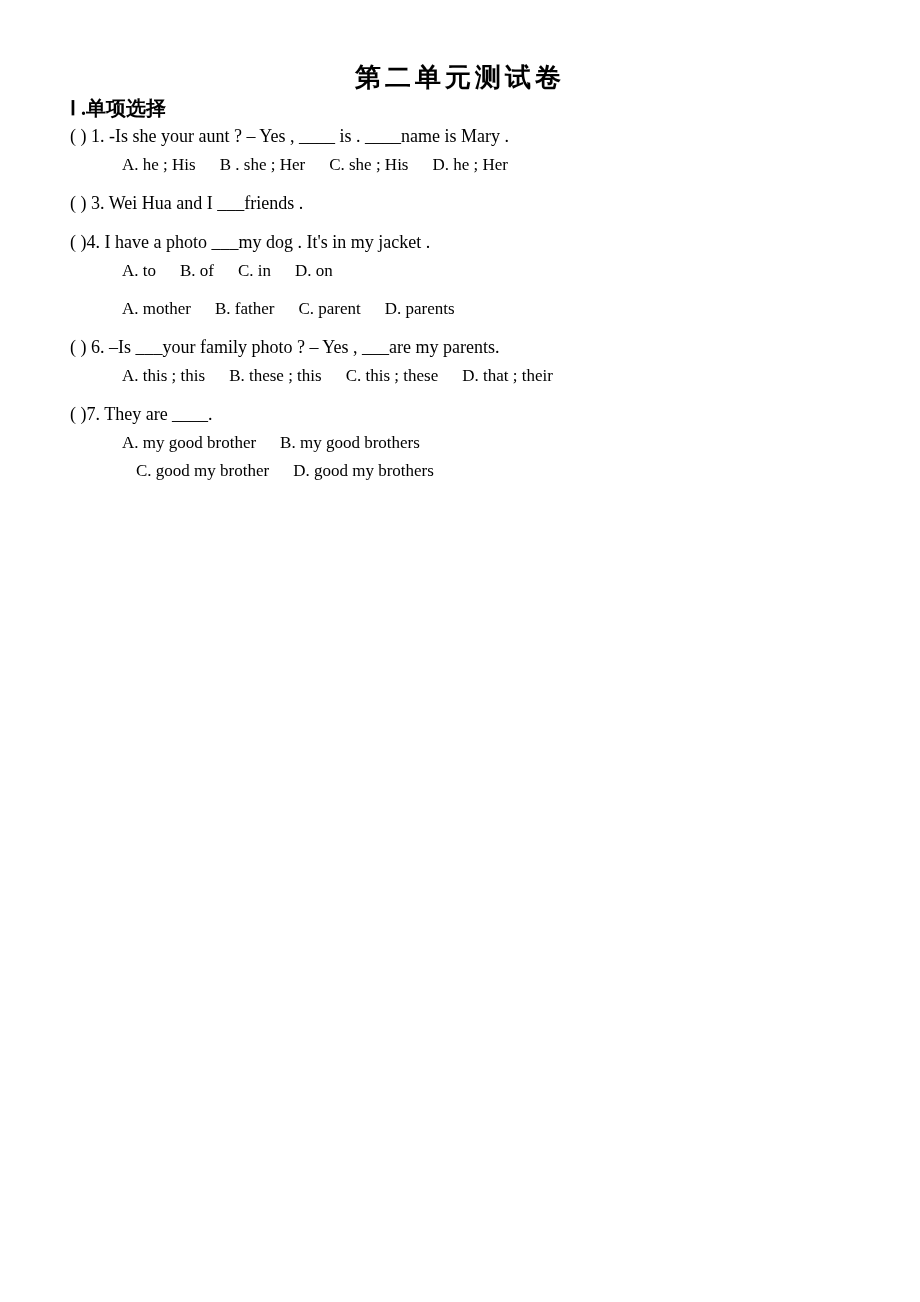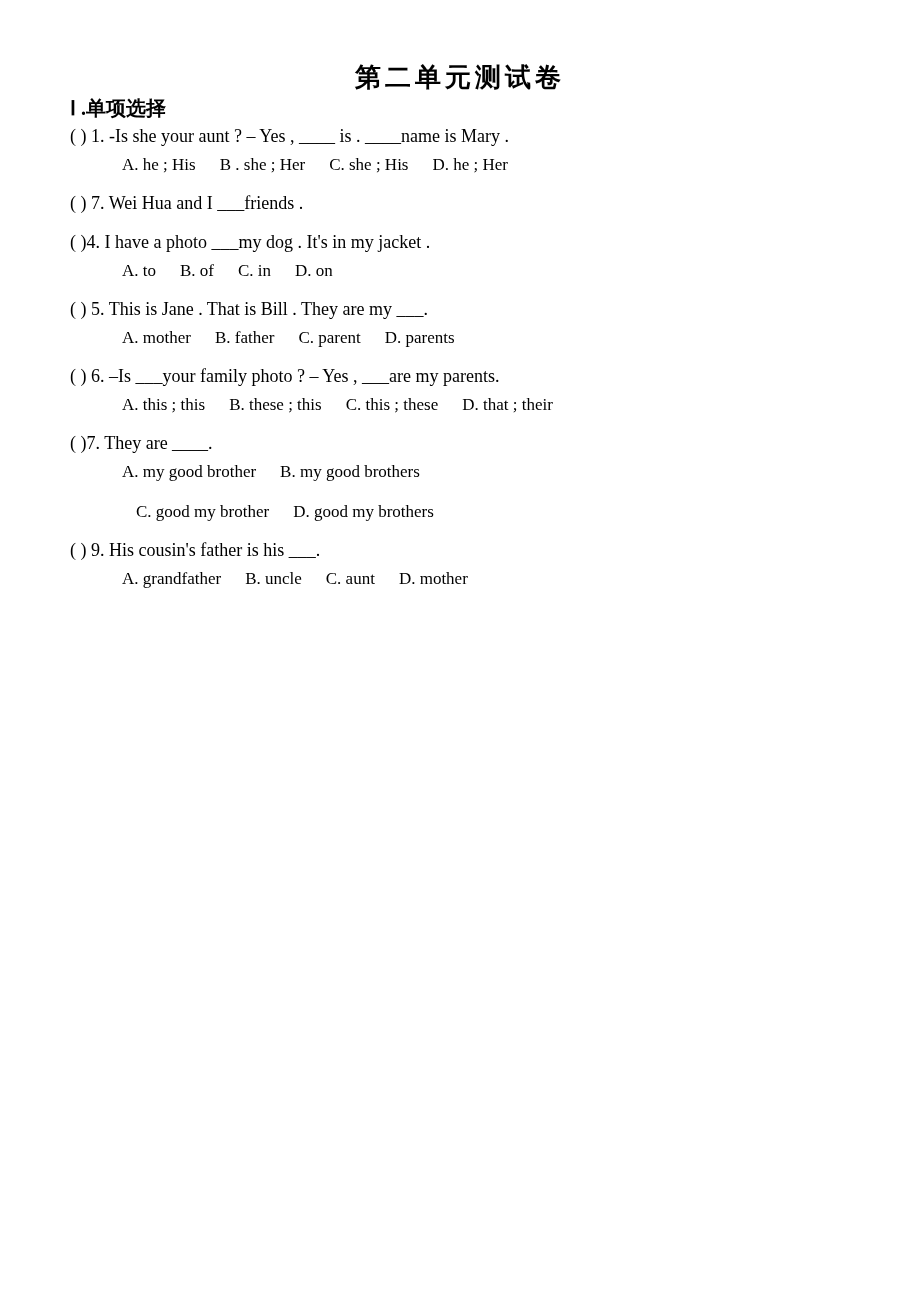--- a/index.html
+++ b/index.html
@@ -48,21 +48,21 @@
     }
     .option-item {
       font-size: 17px;
     }
     .options-two-rows {
       display: flex;
       flex-direction: column;
       padding-left: 52px;
       font-size: 17px;
       margin-top: 4px;
-      gap: 20px;
+      gap: 8px;
     }
     .options-two-rows .options-row {
       padding-left: 0;
     }
   </style>
 </head>
 <body>
 
 <div class="page-title">第二单元测试卷</div>
 
@@ -77,41 +77,38 @@
     <div class="options-row">
       <span class="option-item">A. he ; His</span>
       <span class="option-item">B . she ; Her</span>
       <span class="option-item">C. she ; His</span>
       <span class="option-item">D. he ; Her</span>
     </div>
   </div>
 
   <div class="question-block">
     <div class="question-row">
-      <span class="question-text">( ) 7. Wei Hua and I ___friends .</span>
+      <span class="question-text">( ) 3. Wei Hua and I ___friends .</span>
     </div>
   </div>
 
 
   <div class="question-block">
     <div class="question-row">
       <span class="question-text">( )4. I have a photo ___my dog . It's in my jacket .</span>
     </div>
     <div class="options-row">
       <span class="option-item">A. to</span>
       <span class="option-item">B. of</span>
       <span class="option-item">C. in</span>
       <span class="option-item">D. on</span>
     </div>
   </div>
 
   <div class="question-block">
-    <div class="question-row">
-      <span class="question-text">( ) 5. This is Jane . That is Bill . They are my ___.</span>
-    </div>
     <div class="options-row">
       <span class="option-item">A. mother</span>
       <span class="option-item">B. father</span>
       <span class="option-item">C. parent</span>
       <span class="option-item">D. parents</span>
     </div>
   </div>
 
   <div class="question-block">
     <div class="question-row">
@@ -135,25 +132,14 @@
         <span class="option-item">B. my good brothers</span>
       </div>
       <div class="options-row" style="padding-left:14px;">
         <span class="option-item">C. good my brother</span>
         <span class="option-item">D. good my brothers</span>
       </div>
     </div>
   </div>
 
 
-  <div class="question-block">
-    <div class="question-row">
-      <span class="question-text">( ) 9. His cousin's father is his ___.</span>
-    </div>
-    <div class="options-row">
-      <span class="option-item">A. grandfather</span>
-      <span class="option-item">B. uncle</span>
-      <span class="option-item">C. aunt</span>
-      <span class="option-item">D. mother</span>
-    </div>
-  </div>
 
 </div>
 
 </body></html>

